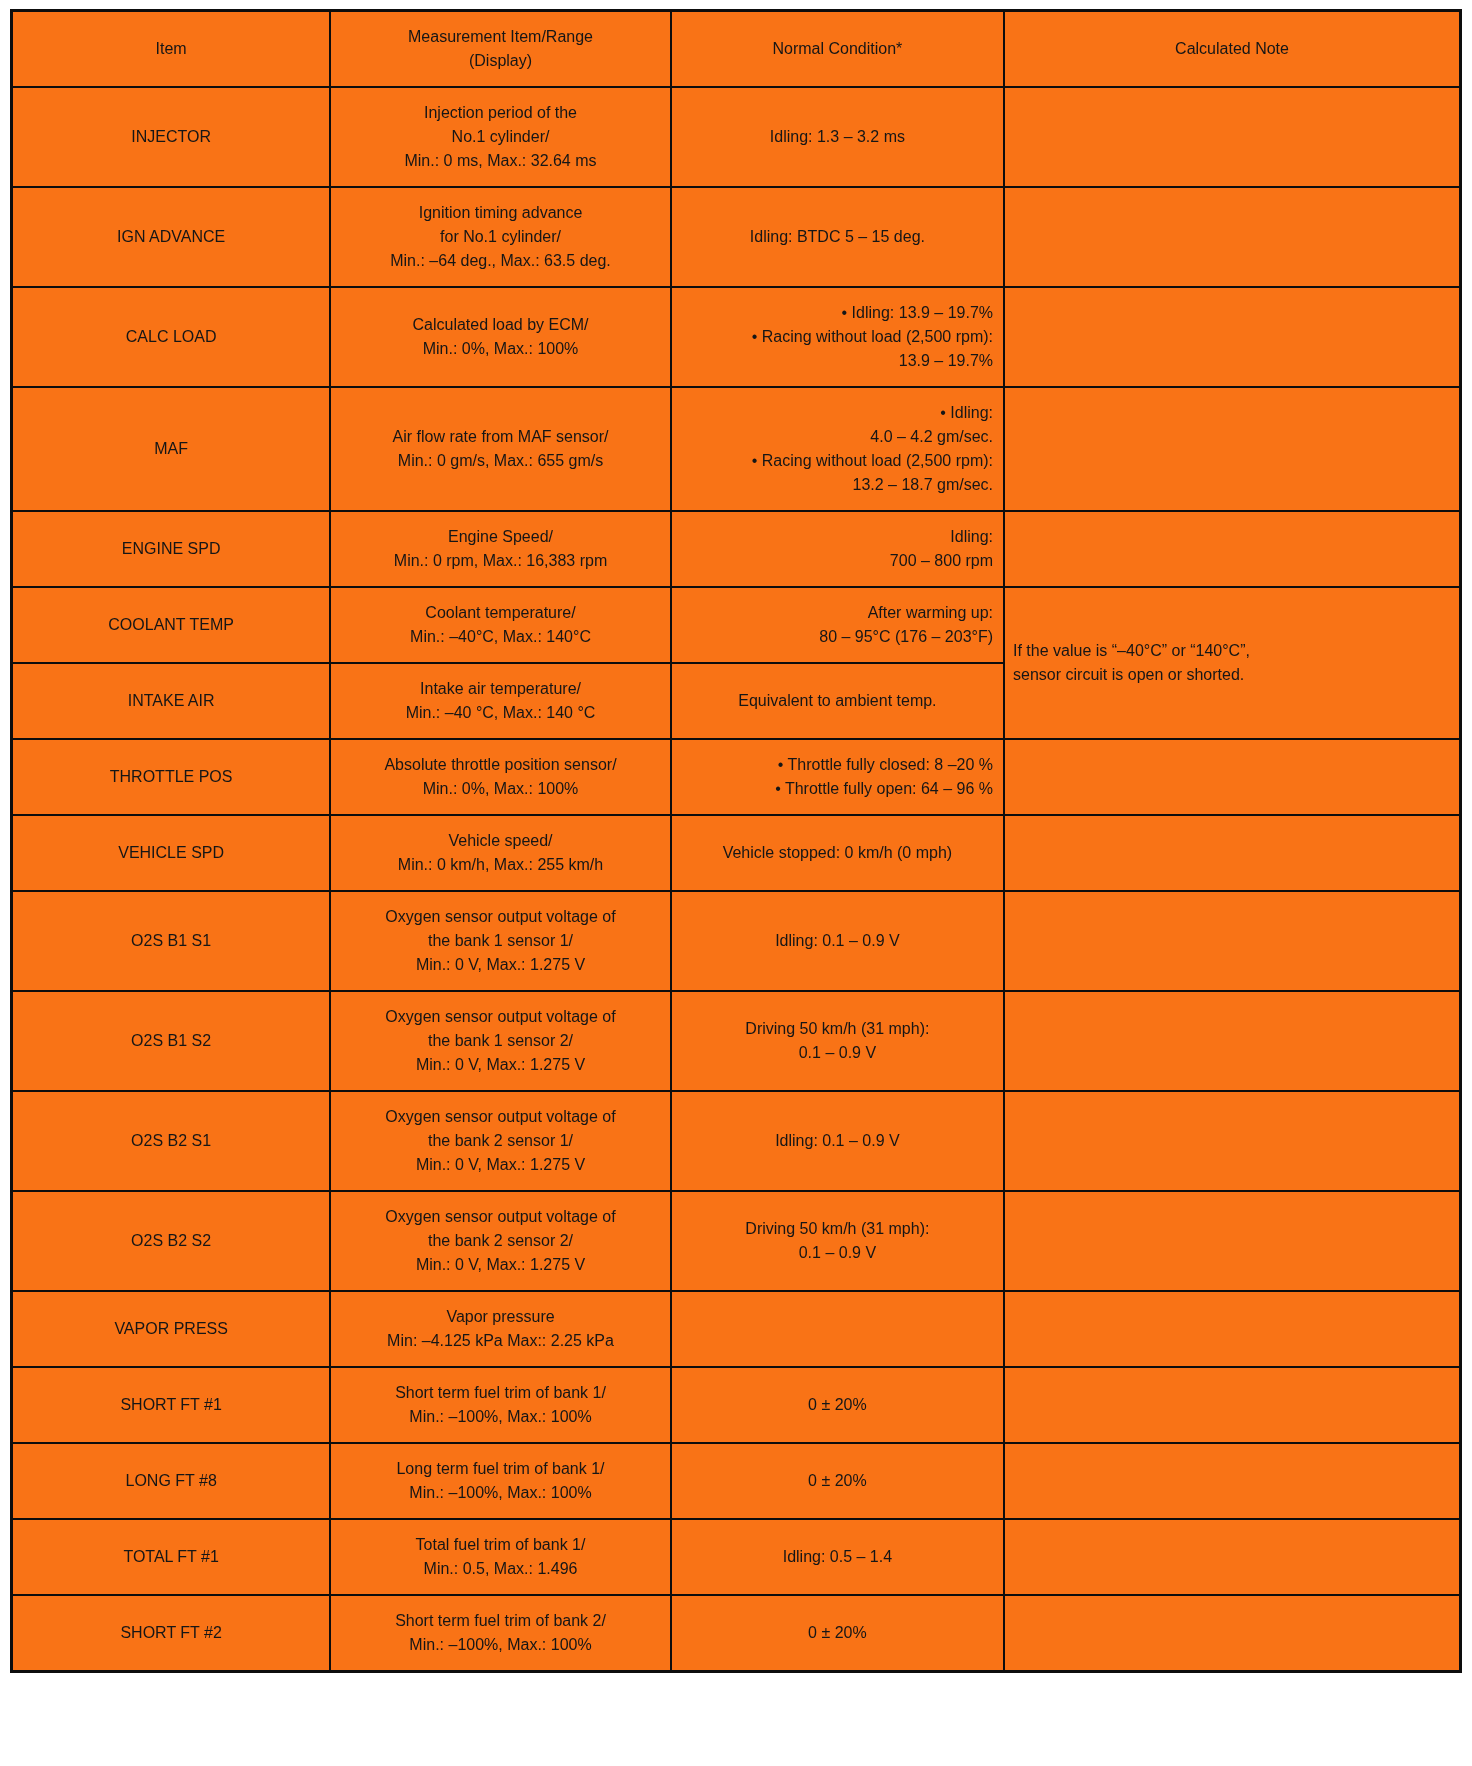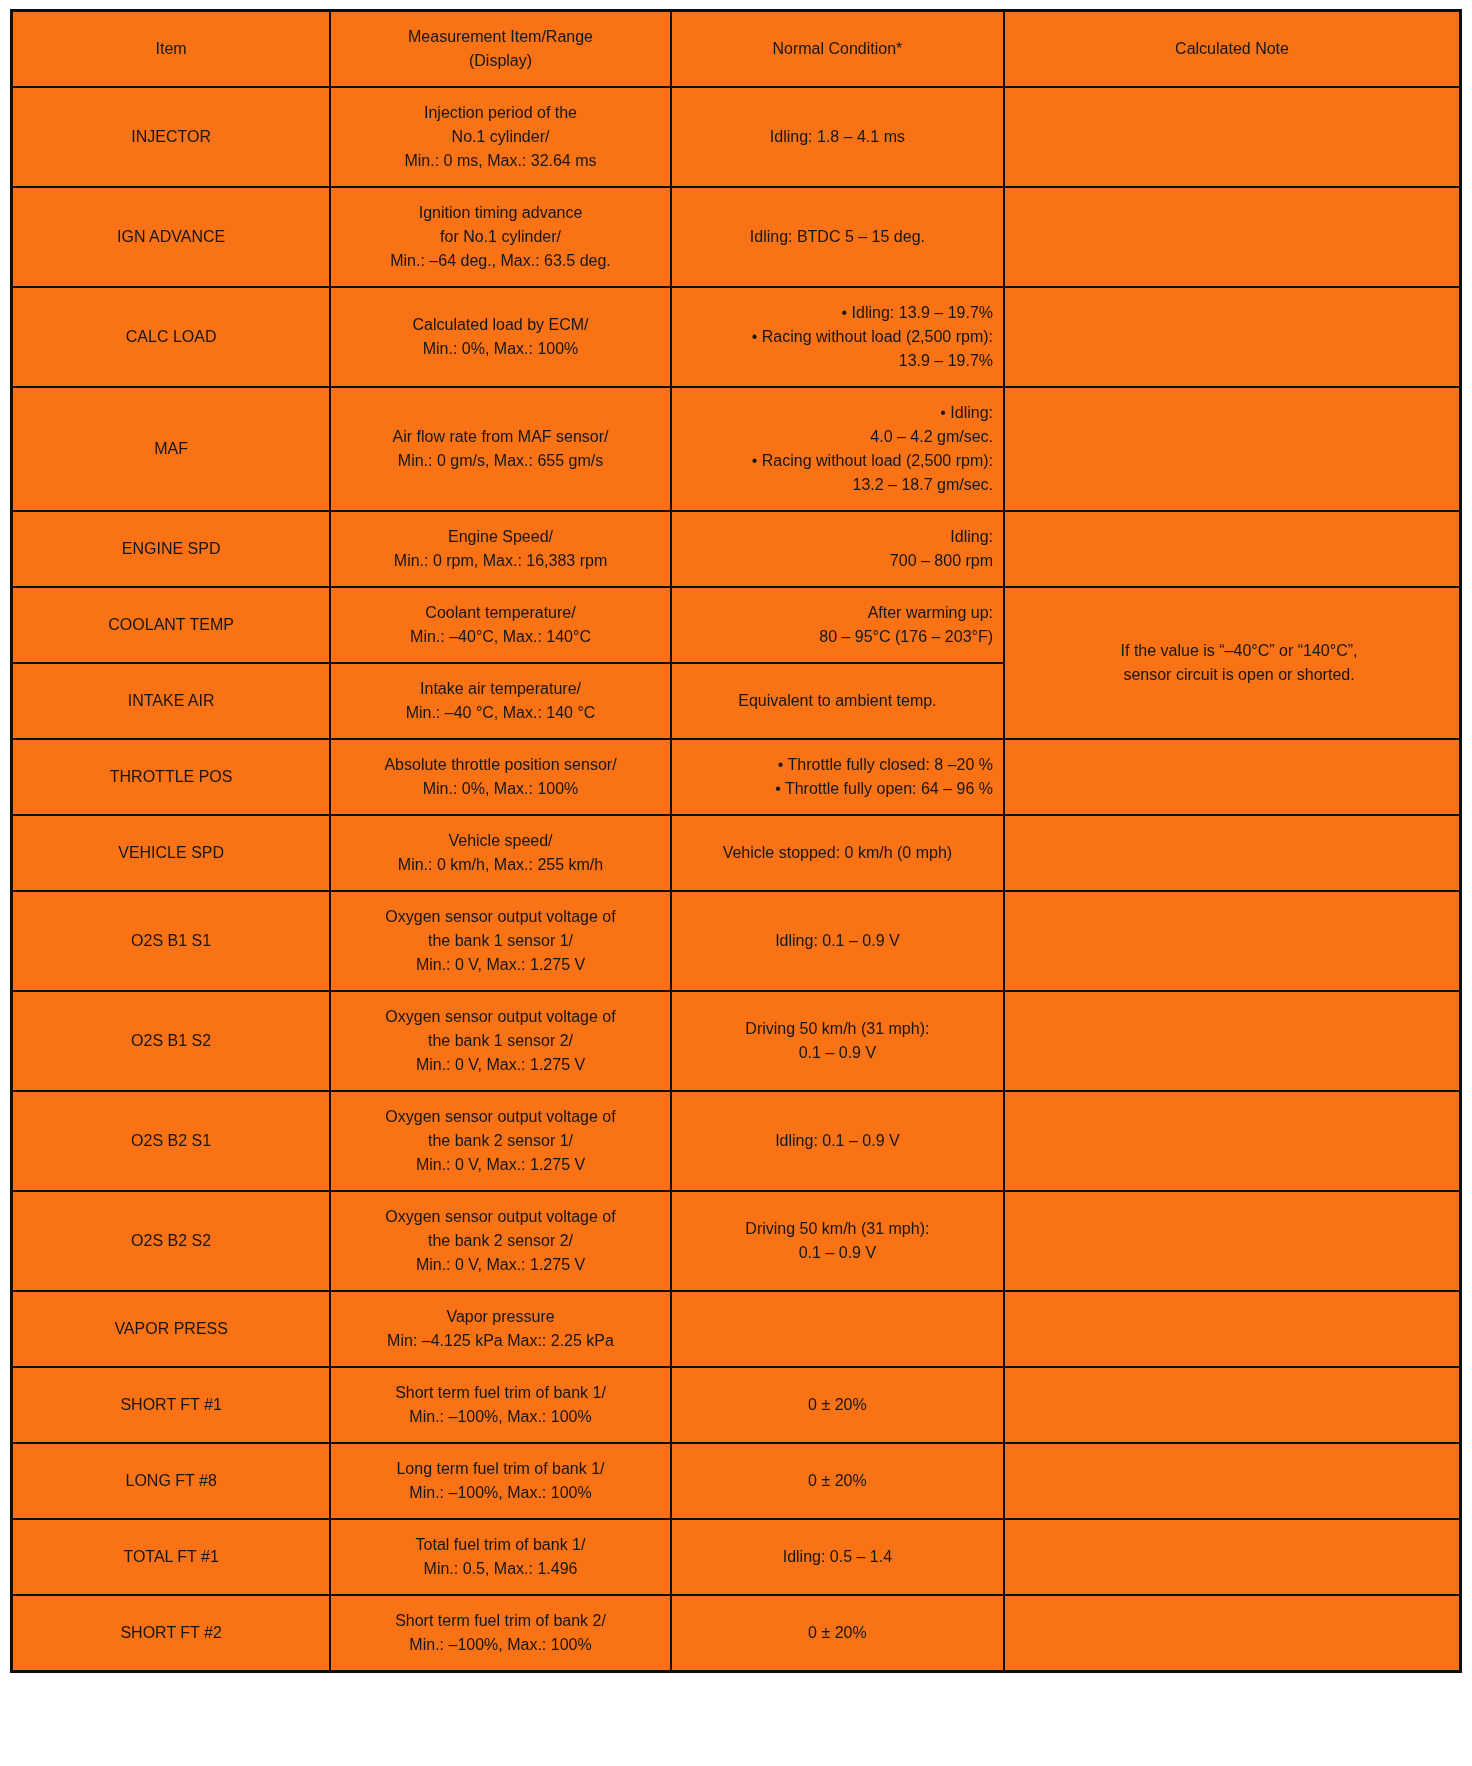--- a/index.html
+++ b/index.html
@@ -41,22 +41,22 @@
   }
   th {
     font-weight: 400;
     font-size: 16px;
   }
   td.align-left {
     text-align: right;
     padding-left: 12px;
   }
   td.note-cell {
-    text-align: center;
-    padding-left: 24px;
+    text-align: left;
+    padding-left: 8px;
   }
   td.note-empty {
     
   }
 </style>
 </head>
 <body>
 
 <div class="page">
   <table class="spec-table">
@@ -74,21 +74,21 @@
         <th>Normal Condition*</th>
         <th>Calculated Note</th>
       </tr>
     </thead>
     <tbody id="table-body">
         <tr>
           <td>INJECTOR</td>
           <td>Injection period of the
 No.1 cylinder/
 Min.: 0 ms, Max.: 32.64 ms</td>
-          <td>Idling: 1.8 – 4.1 ms</td>
+          <td>Idling: 1.3 – 3.2 ms</td>
           <td class="note-empty"></td>
         </tr>
         <tr>
           <td>IGN ADVANCE</td>
           <td>Ignition timing advance
 for No.1 cylinder/
 Min.: –64 deg., Max.: 63.5 deg.</td>
           <td>Idling: BTDC 5 – 15 deg.</td>
           <td class="note-empty"></td>
         </tr>

